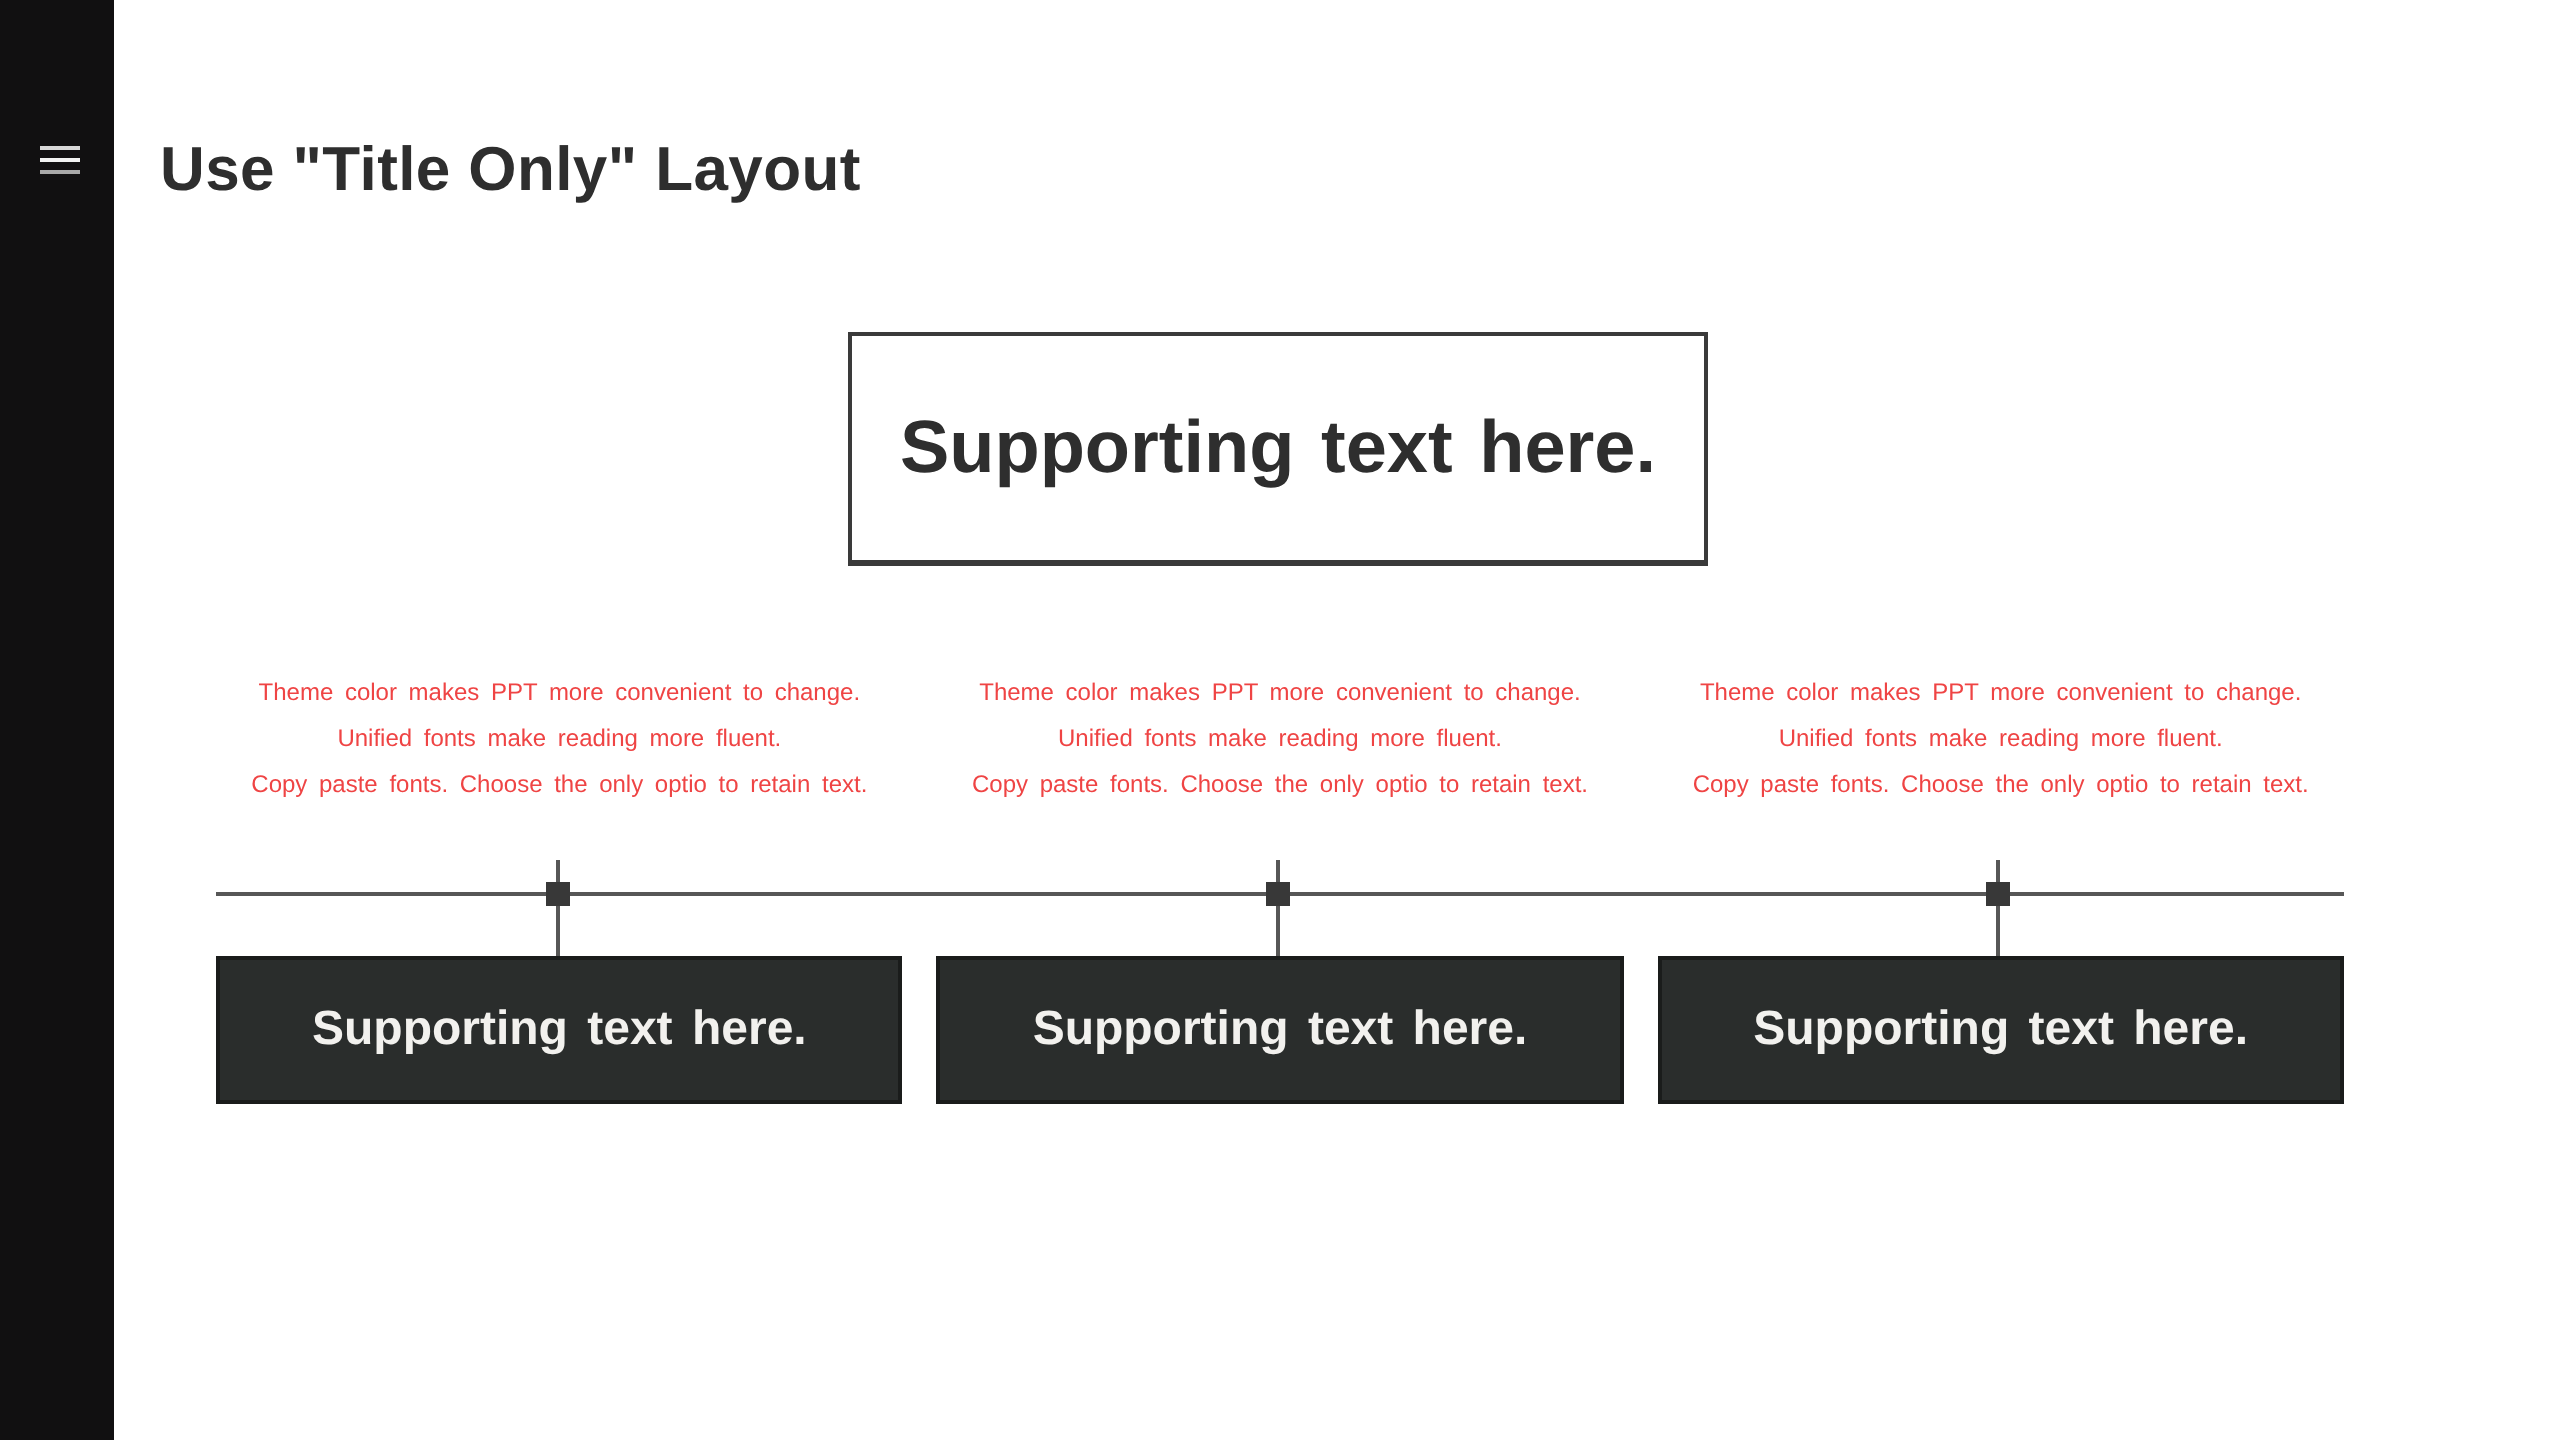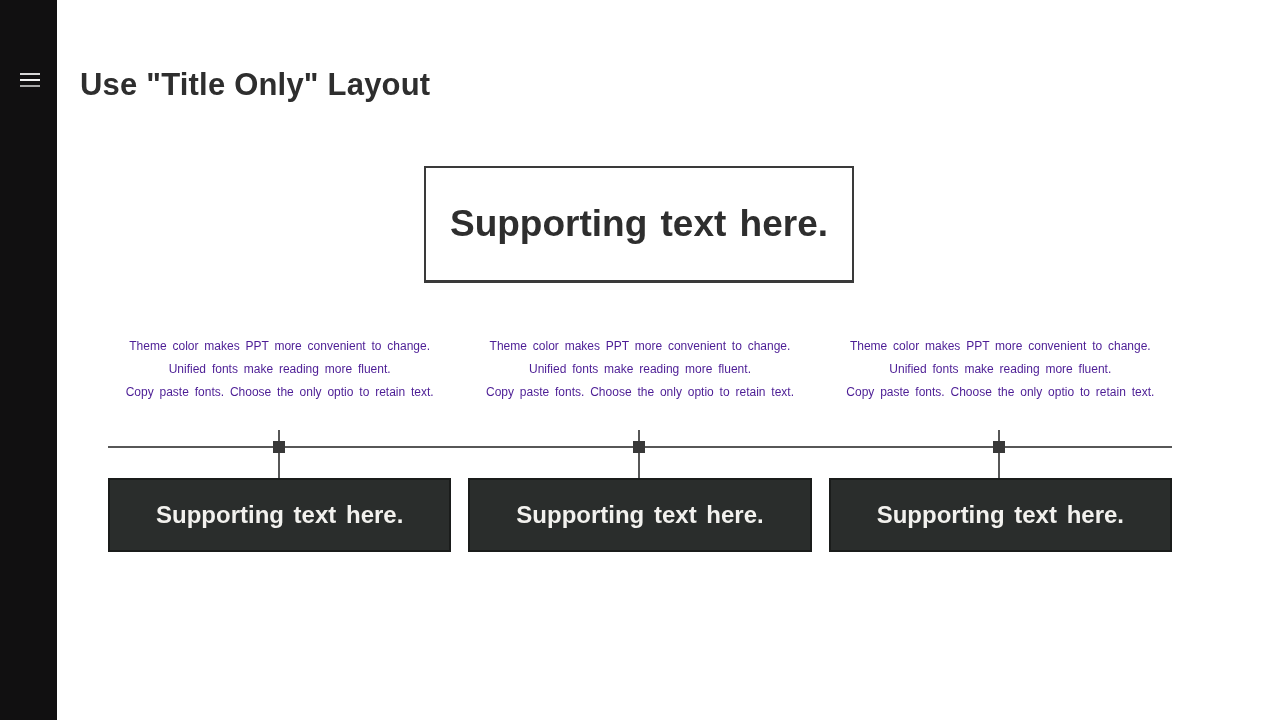--- a/index.html
+++ b/index.html
@@ -73,21 +73,21 @@
     position: absolute;
     left: 108px; top: 335px;
     width: 1064px;
     display: flex;
     gap: 17px;
   }
   .col { flex: 1 1 0; text-align: center; }
   .col p {
     font-size: 12px;
     line-height: 23px;
-    color: #4c1d95;
+    color: #ef4444;
     word-spacing: 2.5px;
     white-space: nowrap;
   }
 
   
   .timeline {
     position: absolute;
     left: 108px; top: 446px;
     width: 1064px; height: 2px;
   }

